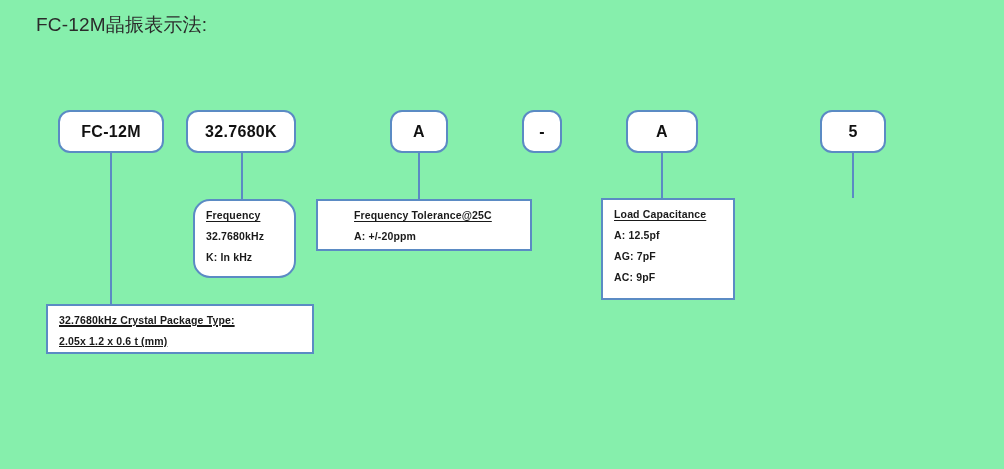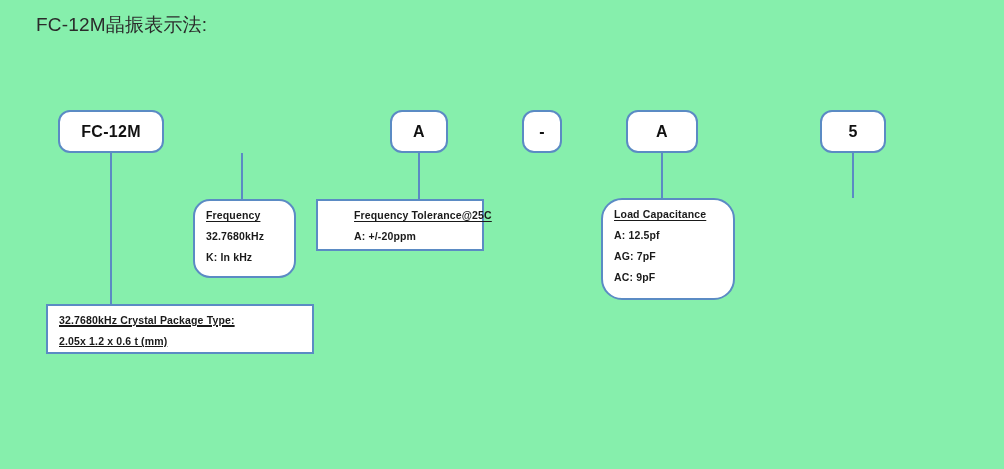--- a/index.html
+++ b/index.html
@@ -77,20 +77,23 @@
 <body>
 
 <div id="page">
 
   <div class="title">FC-12M晶振表示法:</div>
 
   <div class="box code-box" style="left:58px; top:110px; width:106px; height:43px;">
     <span>FC-12M</span>
   </div>
 
+  <div class="box code-box" style="left:186px; top:110px; width:110px; height:43px;">
+    <span>32.7680K</span>
+  </div>
 
   <div class="box code-box" style="left:390px; top:110px; width:58px; height:43px;">
     <span>A</span>
   </div>
 
   <div class="box code-box" style="left:522px; top:110px; width:40px; height:43px;">
     <span>-</span>
   </div>
 
   <div class="box code-box" style="left:626px; top:110px; width:72px; height:43px;">
@@ -106,26 +109,26 @@
   <div class="conn" style="left:418px; top:153px; height:46px;"></div>
   <div class="conn" style="left:661px; top:153px; height:45px;"></div>
   <div class="conn" style="left:852px; top:153px; height:45px;"></div>
 
   <div class="box detail-box" style="left:193px; top:199px; width:103px; height:79px;border-radius:17px;">
     <div class="line head">Frequency</div>
     <div class="line">32.7680kHz</div>
     <div class="line">K:  In kHz</div>
   </div>
 
-  <div class="box detail-box" style="left:316px; top:199px; width:168px; height:52px;padding-left:36px;">
+  <div class="box detail-box" style="left:316px; top:199px; width:216px; height:52px;padding-left:36px;">
     <div class="line head">Frequency Tolerance@25C</div>
     <div class="line">A:  +/-20ppm</div>
   </div>
 
-  <div class="box detail-box" style="left:601px; top:198px; width:134px; height:102px;border-radius:21px;">
+  <div class="box detail-box" style="left:601px; top:198px; width:134px; height:102px;">
     <div class="line head">Load Capacitance</div>
     <div class="line">A:  12.5pf</div>
     <div class="line">AG: 7pF</div>
     <div class="line">AC: 9pF</div>
   </div>
 
 
   <div class="box detail-box" style="left:46px; top:304px; width:268px; height:50px;text-decoration:underline;">
     <div class="line head">32.7680kHz Crystal Package Type:</div>
     <div class="line">2.05x 1.2 x 0.6 t (mm)</div>

